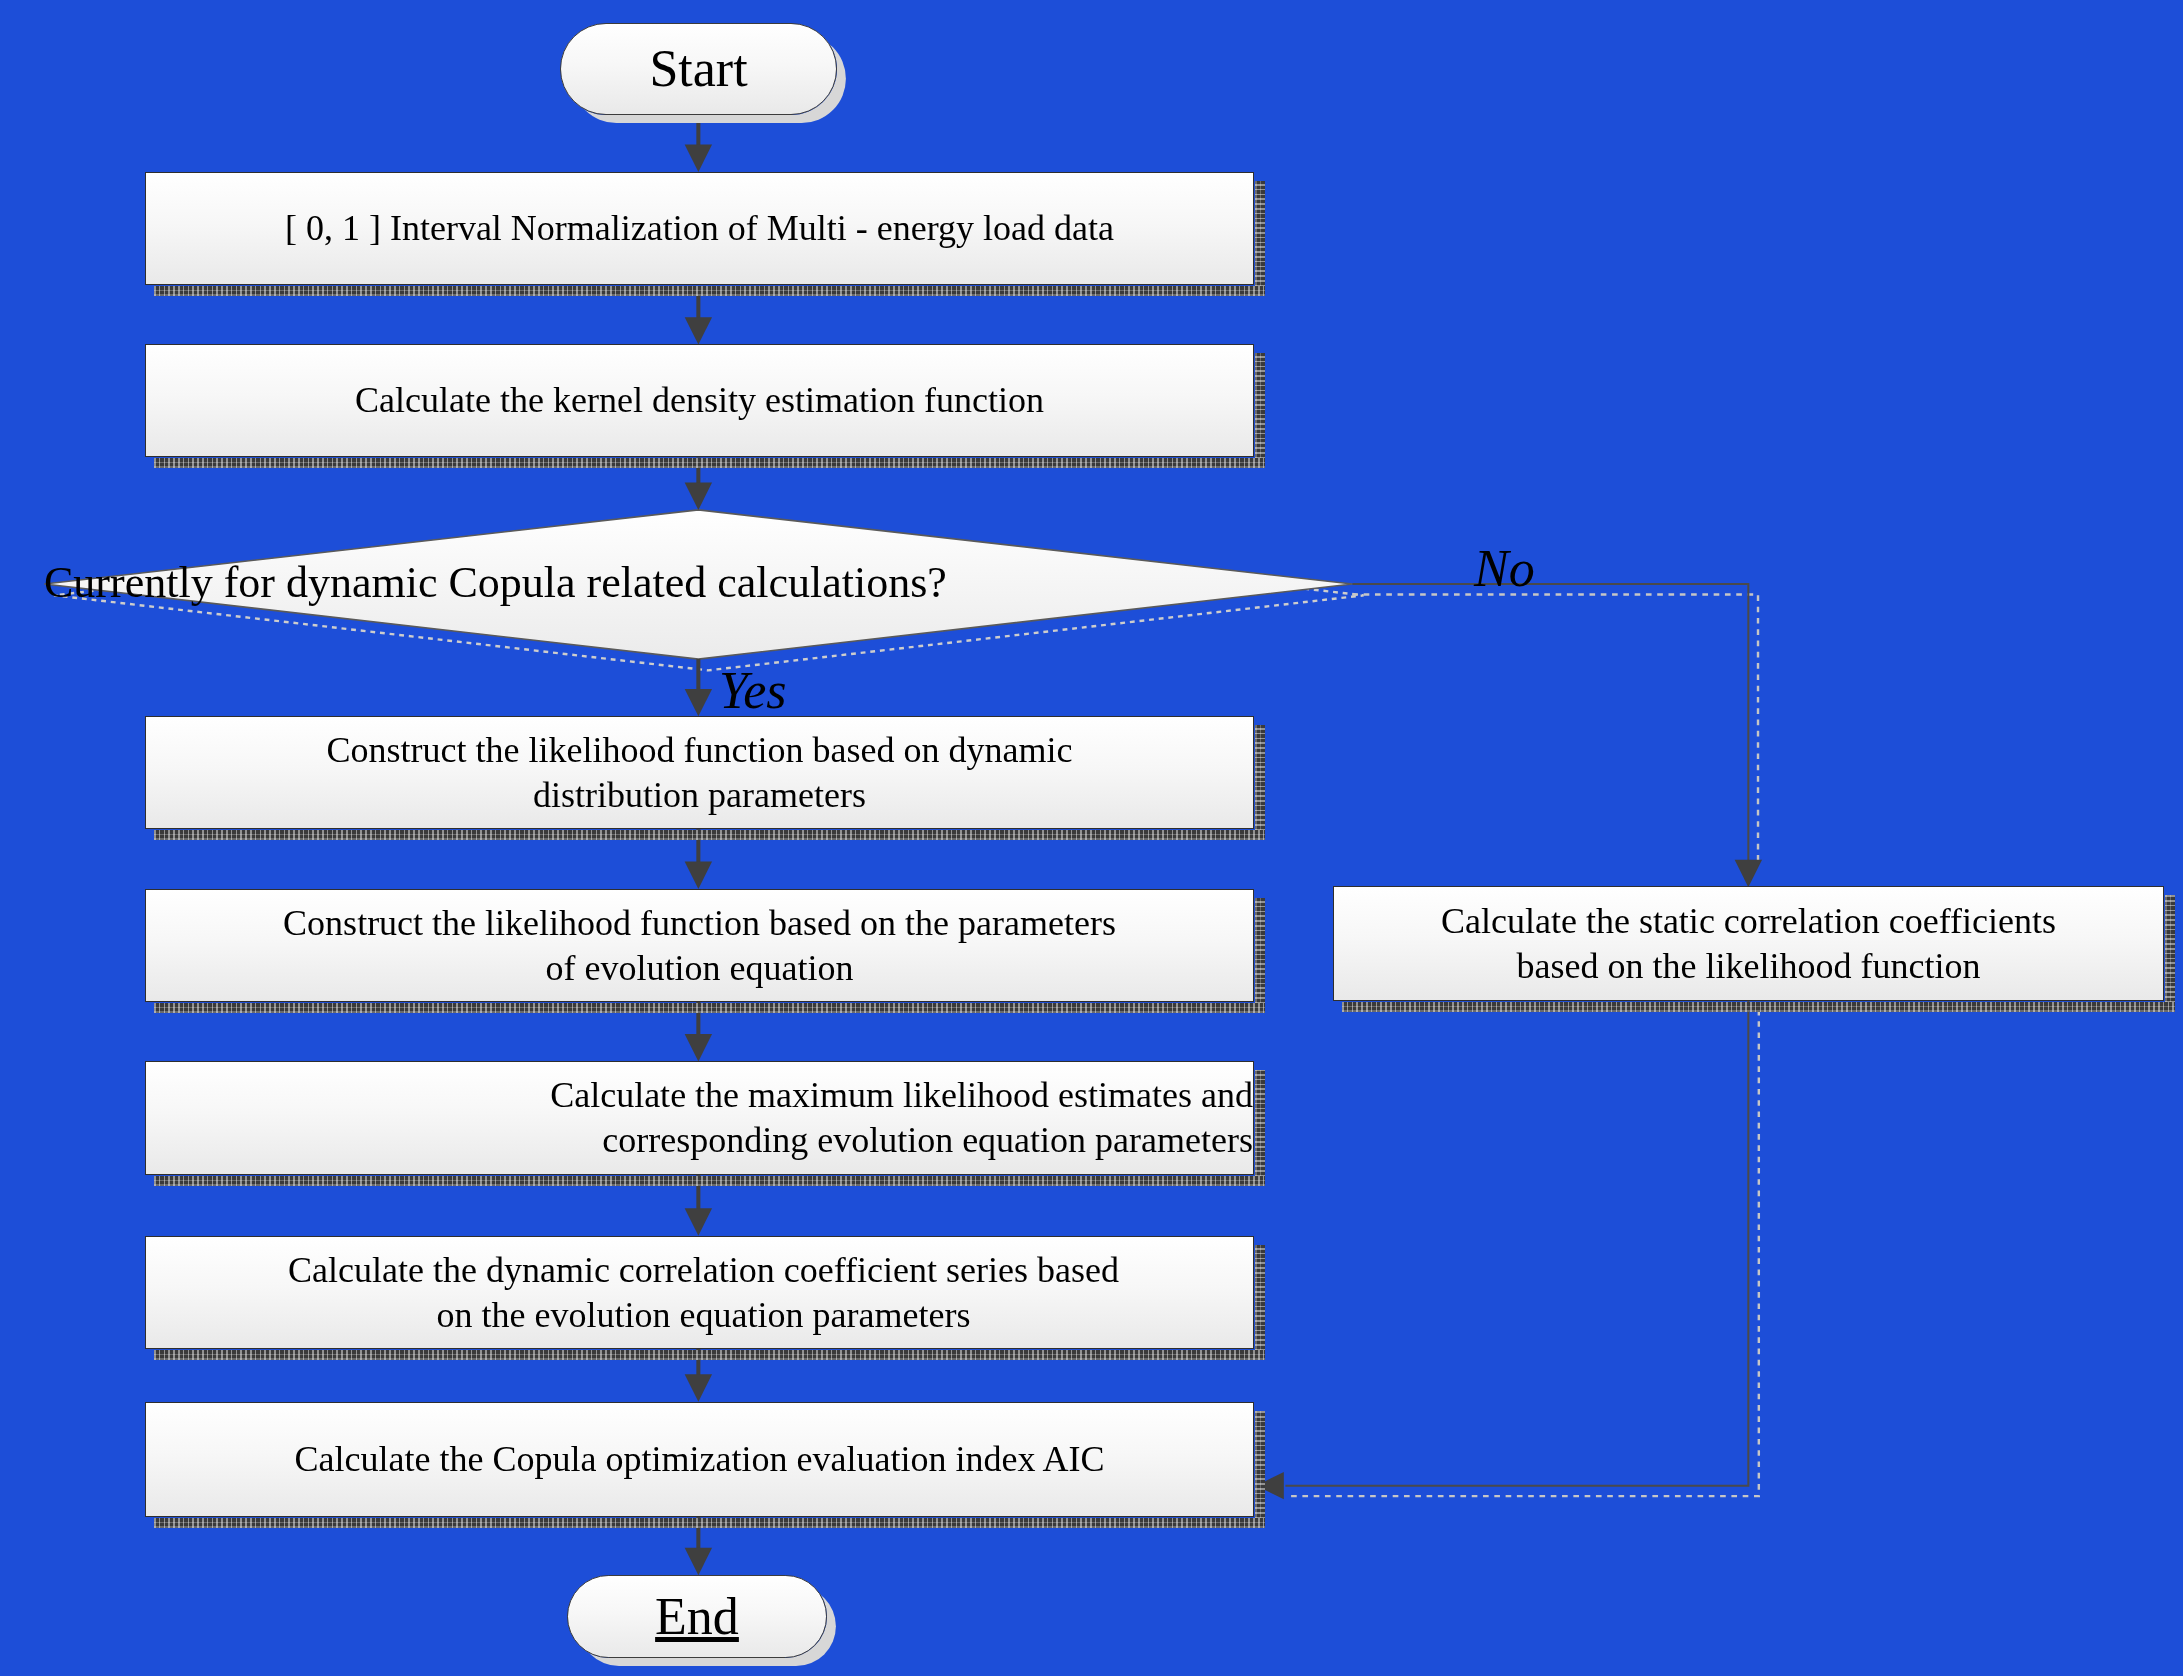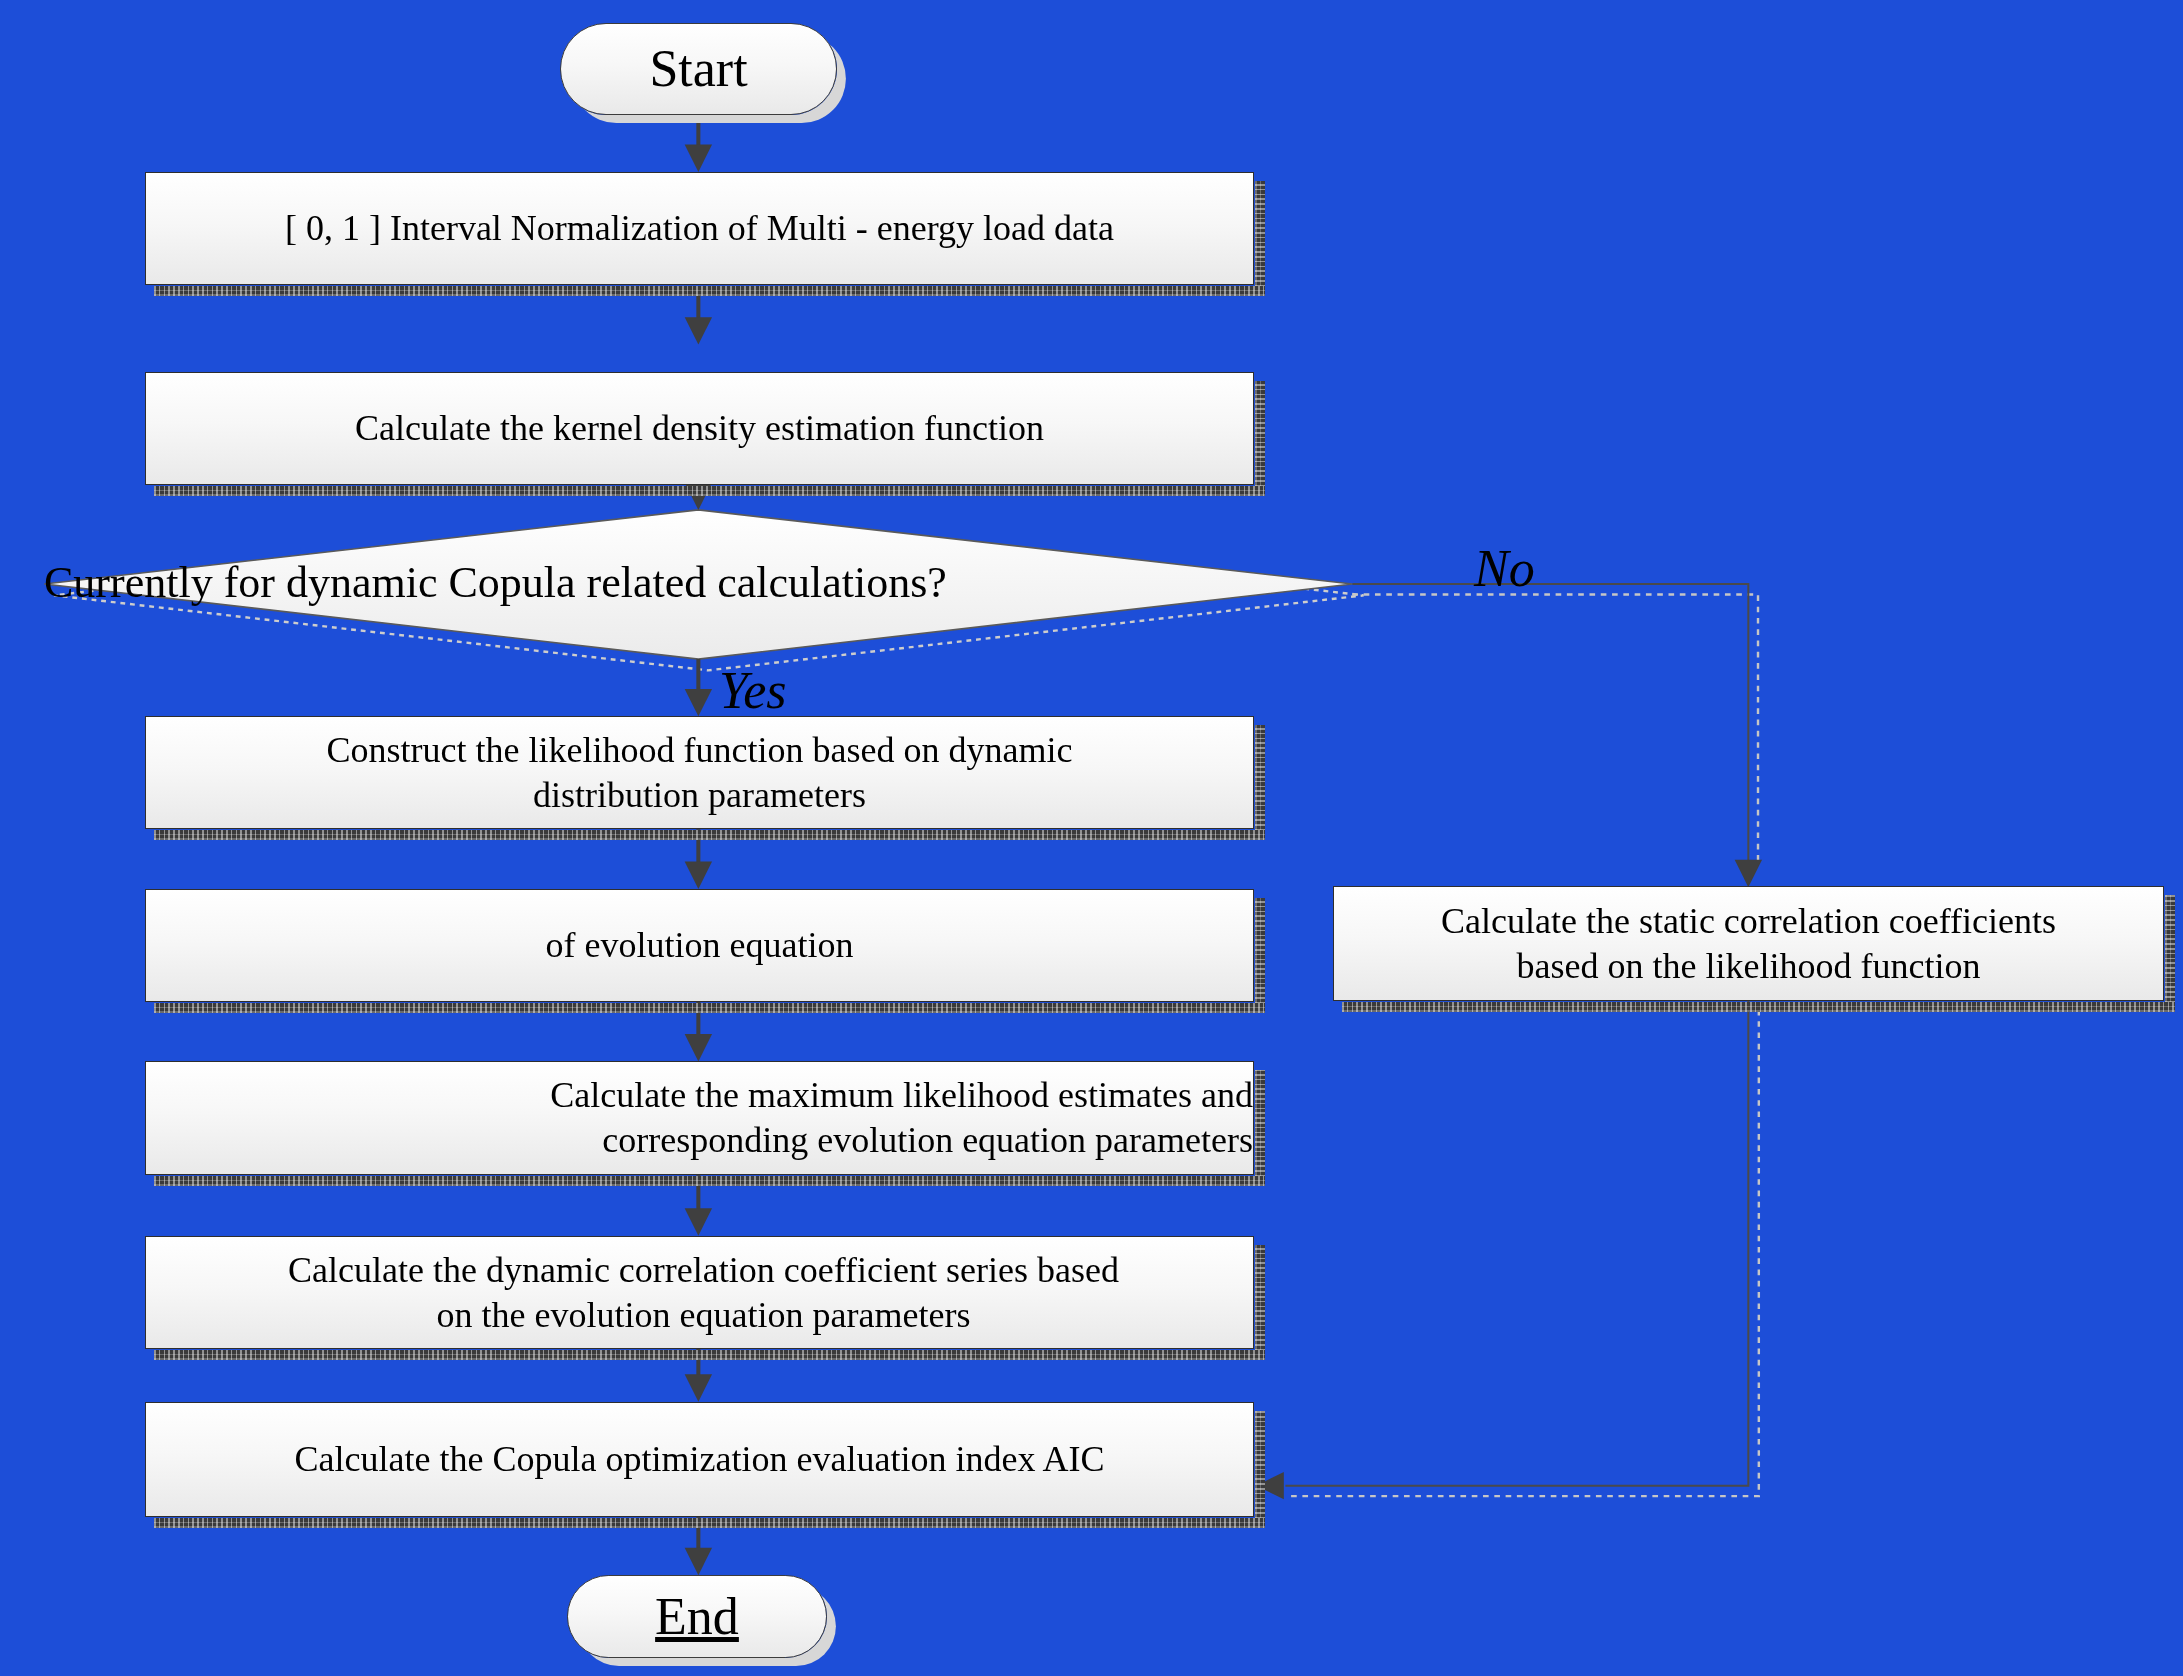--- a/index.html
+++ b/index.html
@@ -129,41 +129,42 @@
   </svg>
 
   <div class="node terminal" style="left:560px; top:22.6px; width:277px; height:92px;">
     <span>Start</span>
   </div>
 
   <div class="node rect" style="left:145px; top:172px; width:1109px; height:113px;">
     <span class="line">[ 0, 1 ] Interval Normalization of Multi - energy load data</span>
   </div>
 
-  <div class="node rect" style="left:145px; top:344px; width:1109px; height:113px;margin-top:28px;">
+  <div class="node rect" style="left:145px; top:344px; width:1109px; height:113px;">
     <span class="line">Calculate the kernel density estimation function</span>
   </div>
 
   <div class="diamond-text">
     <span>Currently for dynamic Copula related calculations?</span>
   </div>
 
   <div class="branch-label" style="left:719px; top:661px;">
     <span>Yes</span>
   </div>
   <div class="branch-label" style="left:1474px; top:539px;">
     <span>No</span>
   </div>
 
   <div class="node rect" style="left:145px; top:716px; width:1109px; height:113px;">
     <span class="line">Construct the likelihood function based on dynamic</span>
     <span class="line">distribution parameters</span>
   </div>
 
   <div class="node rect" style="left:145px; top:889px; width:1109px; height:113px;">
+    <span class="line">Construct the likelihood function based on the parameters</span>
     <span class="line">of evolution equation</span>
   </div>
 
   <div class="node rect" style="left:145px; top:1061px; width:1109px; height:114px;align-items:flex-end;">
     <span class="line">Calculate the maximum likelihood estimates and</span>
     <span class="line">corresponding evolution equation parameters</span>
   </div>
 
   <div class="node rect" style="left:145px; top:1236px; width:1109px; height:113px;padding-left:8px;">
     <span class="line">Calculate the dynamic correlation coefficient series based</span>

